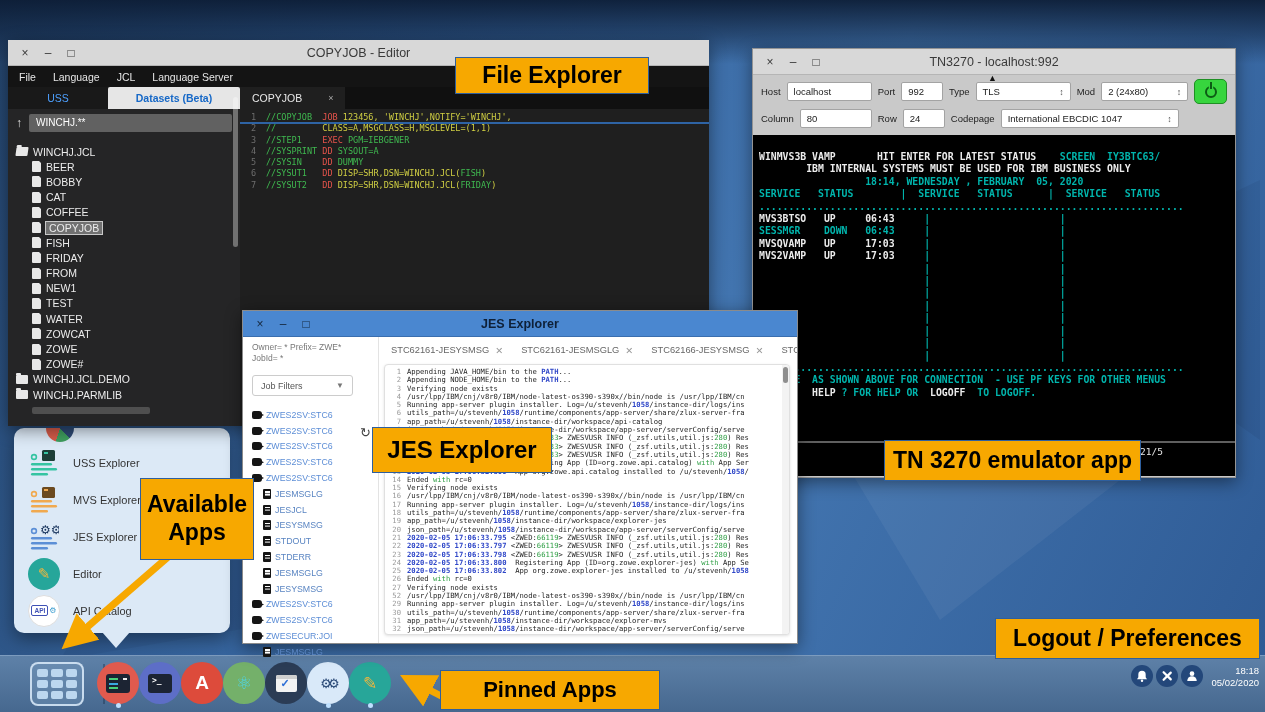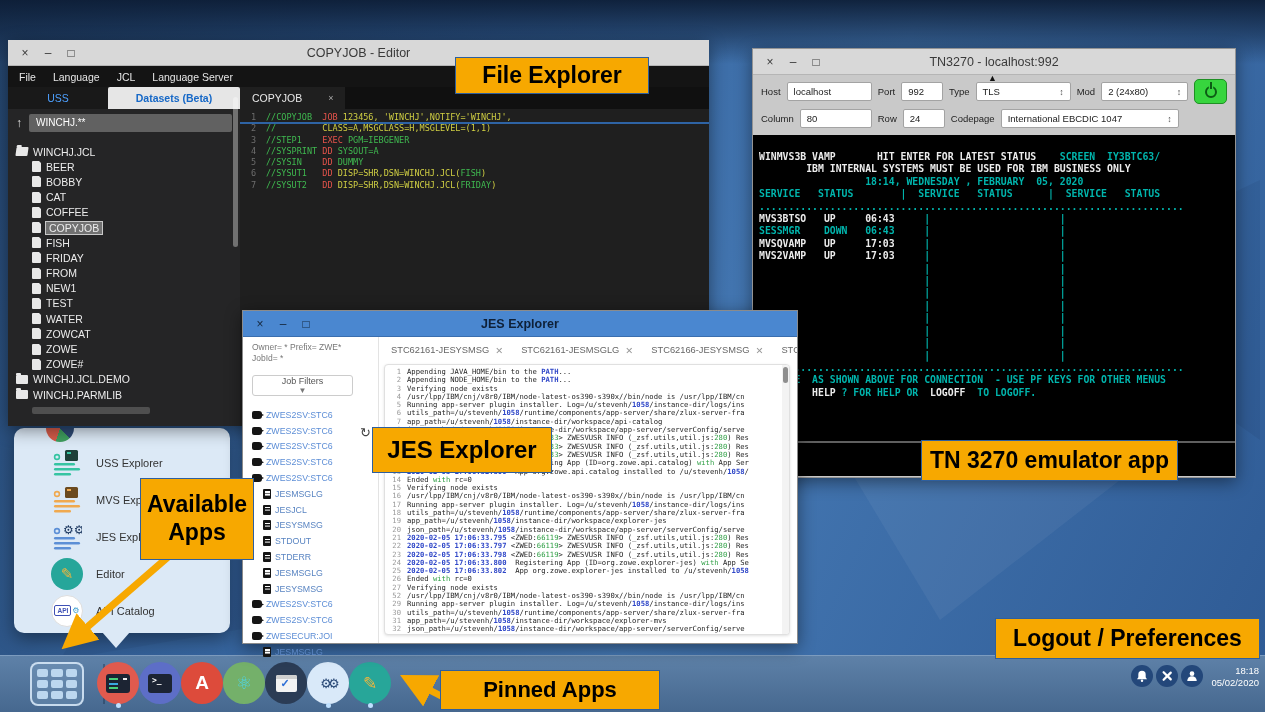--- a/index.html
+++ b/index.html
@@ -85,21 +85,21 @@
   
   #win-jes { left:242px; top:310px; width:556px; height:334px; background:#fff; border:1px solid #8b8b8b; z-index:30; }
   #win-jes .titlebar { background:#4a87d0; border-bottom:1px solid #3a6eae; }
   #win-jes .title-text { color:#0e2038; font-weight:bold; }
   #win-jes .wc-group { color:#16293f; }
   .jes-body { display:flex; height:306px; }
   .jes-left { width:136px; border-right:1px solid #e3e3e3; padding:5px 0 0 9px; position:relative; flex:none; }
   .owner-lines { font-size:8.5px; color:#777; line-height:11px; }
   .filters-box { margin-top:11px; width:101px; height:21px; border:1px solid #ccc; border-radius:3px;
                  display:flex; align-items:center; justify-content:space-between; padding:0 8px;
-                 font-size:9px; color:#555;flex-direction:column; }
+                 font-size:9px; color:#555; }
   .filters-box .chev { font-size:8px; color:#777; }
   .jtree { margin-top:11px; font-size:8.8px; }
   .jti { height:15.8px; display:flex; align-items:center; gap:4px; color:#5d8ed6; white-space:nowrap; }
   .jti.indent { margin-left:11px; color:#5a85c2; }
   .job-ic { width:10px; height:8px; background:#151515; border-radius:2px 3px 3px 2px; flex:none; position:relative; }
   .job-ic::after { content:''; position:absolute; right:-2px; top:2px; width:4px; height:4px; background:#151515; clip-path:polygon(0 0,100% 50%,0 100%); }
   .doc-ic { width:8px; height:10px; background:#151515; border-radius:1px; flex:none; position:relative; }
   .doc-ic::after { content:''; position:absolute; left:1.5px; top:2.5px; width:5px; height:1.2px; background:#fff; box-shadow:0 2.6px 0 #fff; }
   #jes-refresh { position:absolute; right:7px; top:88px; font-size:13px; color:#444; }
   .jes-main { flex:1; display:flex; flex-direction:column; min-width:0; }
@@ -117,21 +117,21 @@
   .vthumb { position:absolute; right:1px; top:2px; width:5px; height:16px; background:#8f8f8f; border-radius:3px; }
 
   
   #app-menu { position:absolute; left:14px; top:428px; width:216px; height:205px; background:#dce9f6;
               border-radius:10px; box-shadow:0 6px 18px rgba(0,0,0,.4); z-index:10; }
   #app-menu::after { content:''; position:absolute; left:88px; bottom:-15px; border:14px solid transparent;
                      border-top:16px solid #dce9f6; border-bottom:0; }
   .menu-clip { position:absolute; inset:0; border-radius:10px; overflow:hidden; padding-top:16px; }
   .partial-icon { position:absolute; top:-14px; left:32px; width:28px; height:28px; border-radius:50%;
                   background:conic-gradient(#2d4a75 0 38%, #3f9f5f 38% 55%, #d65c4a 55% 76%, #2d4a75 76% 100%); }
-  .mi { height:37px; display:flex; align-items:center; gap:13px; padding:0 14px;margin-left:23px; }
+  .mi { height:37px; display:flex; align-items:center; gap:13px; padding:0 14px; }
   .mi-label { font-size:11px; color:#333; }
   .mi-icon { width:32px; height:32px; display:flex; align-items:center; justify-content:center; flex:none; }
   .ed-circle { width:32px; height:32px; border-radius:50%; background:#26a69a; color:#f2b63c; font-size:15px;
                display:flex; align-items:center; justify-content:center; }
   .api-circle { width:32px; height:32px; border-radius:50%; background:#fff; border:1px solid #ddd;
                 display:flex; align-items:center; justify-content:center; gap:1px; }
   .api-box { border:1.5px solid #3f51b5; border-radius:2px; font-size:6.5px; font-weight:bold; color:#3f51b5; padding:1px 2px; }
   .api-gear { color:#3f9fd0; font-size:8px; }
 
   
@@ -163,21 +163,21 @@
   .pin-editor { background:#27a699; } .pin-editor b { color:#f2b63c; font-size:17px; font-weight:normal; }
   .tb-right { position:absolute; right:62px; top:9px; display:flex; gap:3px; }
   .tbicon { width:22px; height:22px; border-radius:50%; background:#23477a; display:flex; align-items:center; justify-content:center; }
   #clock { position:absolute; right:6px; top:9px; text-align:right; color:#fff; font-size:9.5px; line-height:11.5px; }
 
   
   .note { position:absolute; background:#F7A800; border:1.6px solid #2E5F9E; color:#000; font-weight:bold;
           display:flex; align-items:center; justify-content:center; z-index:50; text-align:center; }
   #note-file   { left:437px; top:57px;  width:194px; height:37px; font-size:23px;margin-left:18px; }
   #note-jes    { left:372px; top:427px; width:180px; height:46px; font-size:24px; }
-  #note-tn     { left:921px; top:440px; width:257px; height:41px; font-size:23px; }
+  #note-tn     { left:884px; top:440px; width:257px; height:41px; font-size:23px; }
   #note-avail  { left:140px; top:478px; width:114px; height:82px; font-size:23px; line-height:1.2; padding:0 6px; }
   #note-pin    { left:440px; top:670px; width:220px; height:40px; font-size:22px; }
   #note-logout { left:995px; top:618px; width:265px; height:41px; font-size:23px; }
   #arrows { position:absolute; inset:0; width:1265px; height:712px; z-index:49; pointer-events:none; }
 </style>
 </head>
 <body>
 
 <div id="desktop">
   <div class="facet f1"></div>

